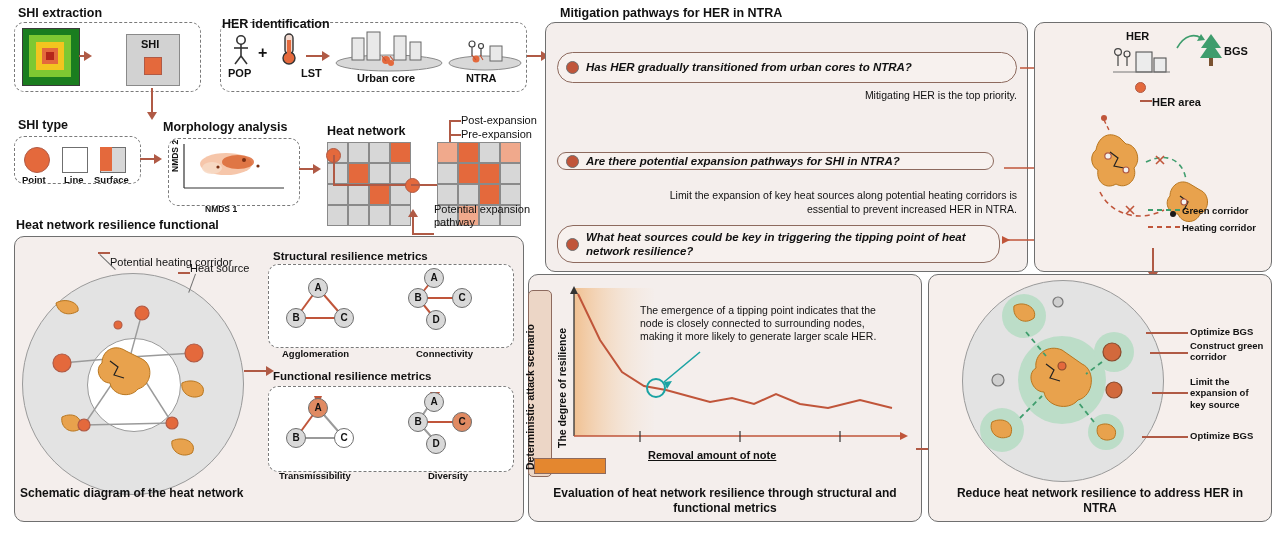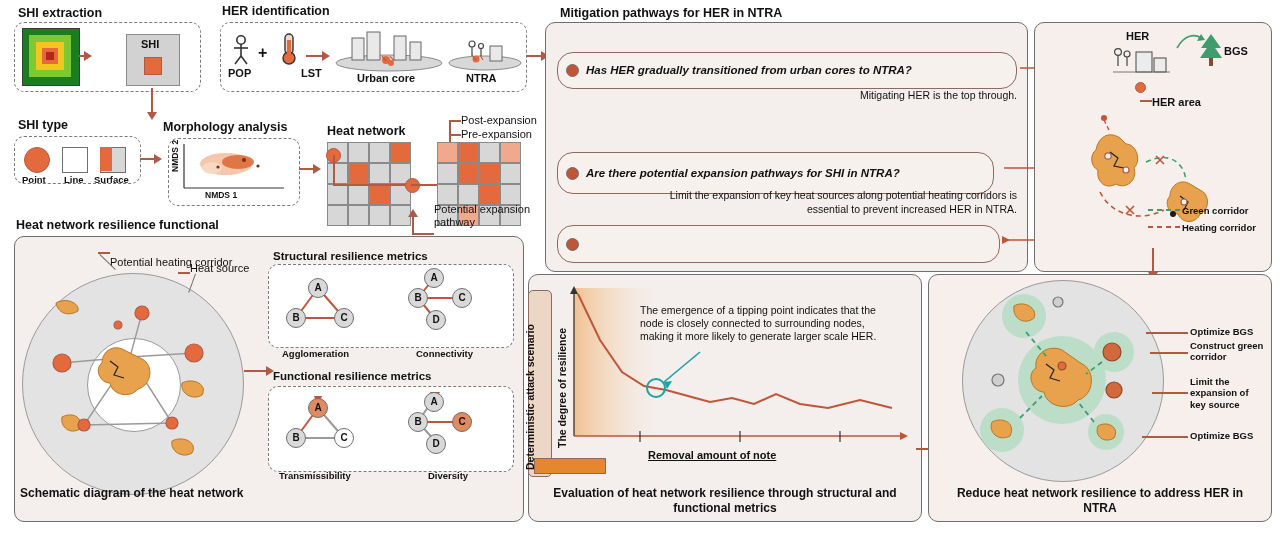--- a/index.html
+++ b/index.html
@@ -97,21 +97,21 @@
 <div class="conn" style="left:79px;top:55px;width:7px;"></div>
 
 <div class="sq" style="left:126px;top:34px;width:52px;height:50px;background:#d2d2d2;border:1px solid #8a8a8a;"></div>
 <div class="lbl b" style="left:141px;top:38px;">SHI</div>
 <div class="sq" style="left:144px;top:57px;width:16px;height:16px;background:#e4693c;border:1px solid #b05a45;"></div>
 
 <div class="connv" style="left:151px;top:88px;height:26px;"></div>
 <div class="arrow-d" style="left:147px;top:112px;"></div>
 
 <div class="panel dashed" style="left:220px;top:22px;width:305px;height:68px;"></div>
-<div class="title" style="left:222px;top:4px;">HER identification</div>
+<div class="title" style="left:222px;top:17px;">HER identification</div>
 
 <svg style="left:230px;top:34px;width:22px;height:32px;">
   <circle cx="11" cy="6" r="4.2" fill="none" stroke="#333" stroke-width="1.6"></circle>
   <line x1="11" y1="10" x2="11" y2="22" stroke="#333" stroke-width="1.6"></line>
   <line x1="4" y1="14" x2="18" y2="14" stroke="#333" stroke-width="1.6"></line>
   <line x1="11" y1="22" x2="5" y2="30" stroke="#333" stroke-width="1.6"></line>
   <line x1="11" y1="22" x2="17" y2="30" stroke="#333" stroke-width="1.6"></line>
 </svg>
 <div class="lbl b" style="left:228px;top:67px;">POP</div>
 <div class="lbl b" style="left:258px;top:44px;font-size:16px;">+</div>
@@ -172,21 +172,21 @@
   <line x1="6" y1="2" x2="6" y2="46" stroke="#333" stroke-width="1.2"></line>
   <line x1="6" y1="46" x2="106" y2="46" stroke="#333" stroke-width="1.2"></line>
   <ellipse cx="48" cy="22" rx="26" ry="11" fill="#f3b38e" opacity="0.75"></ellipse>
   <ellipse cx="60" cy="20" rx="16" ry="7" fill="#d9622c" opacity="0.8"></ellipse>
   <ellipse cx="34" cy="26" rx="10" ry="6" fill="#f7d9c4" opacity="0.9"></ellipse>
   <circle cx="66" cy="18" r="2" fill="#7a2f12"></circle>
   <circle cx="40" cy="25" r="1.6" fill="#7a2f12"></circle>
   <circle cx="80" cy="24" r="1.6" fill="#7a2f12"></circle>
 </svg>
 <div class="lbl b xs" style="left:170px;top:172px;transform:rotate(-90deg);transform-origin:left top;">NMDS 2</div>
-<div class="lbl b xs" style="left:205px;top:190px;">NMDS 1</div>
+<div class="lbl b xs" style="left:205px;top:204px;">NMDS 1</div>
 
 <div class="conn" style="left:299px;top:168px;width:16px;"></div>
 <div class="arrow-r" style="left:313px;top:164px;"></div>
 
 <div class="title" style="left:327px;top:124px;">Heat network</div>
 
 <div class="cell" style="left:327px;top:142px;"></div>
 <div class="cell" style="left:348px;top:142px;"></div>
 <div class="cell" style="left:369px;top:142px;"></div>
 <div class="cell o" style="left:390px;top:142px;"></div>
@@ -235,34 +235,35 @@
 <div class="lbl" style="left:434px;top:203px;width:96px;white-space:normal;line-height:1.2;">
   <span>Potential  expansion pathway</span>
 </div>
 <div class="connv" style="left:412px;top:216px;height:18px;"></div>
 <div class="conn" style="left:412px;top:233px;width:22px;"></div>
 <div class="arrow-u" style="left:408px;top:209px;"></div>
 
 <div class="panel tint" style="left:545px;top:22px;width:481px;height:248px;"></div>
 <div class="title" style="left:560px;top:6px;">Mitigation pathways for HER in NTRA</div>
 
-<div class="qbox" style="left:557px;top:52px;width:460px;height:37px;">
+<div class="qbox" style="left:557px;top:52px;width:460px;height:31px;">
   <span class="dot"></span>
   <span class="qtxt">Has HER gradually transitioned from urban cores to NTRA?</span>
 </div>
-<div class="ansr" style="left:700px;top:89px;width:317px;">Mitigating HER is the top through.</div>
-
-<div class="qbox" style="left:557px;top:152px;width:437px;height:42px;">
+<div class="ansr" style="left:700px;top:89px;width:317px;">Mitigating HER is the top priority.</div>
+
+<div class="qbox" style="left:557px;top:152px;width:437px;height:18px;">
   <span class="dot"></span>
   <span class="qtxt">Are there potential expansion pathways for SHI in NTRA?</span>
 </div>
 <div class="ansr" style="left:660px;top:189px;width:357px;">Limit the expansion of key heat sources along potential heating corridors is essential to prevent increased HER in NTRA.</div>
 
 <div class="qbox" style="left:557px;top:225px;width:443px;height:38px;">
   <span class="dot"></span>
+  <span class="qtxt">What heat sources could be key in triggering the tipping point of heat network resilience?</span>
 </div>
 
 <svg style="left:990px;top:60px;width:80px;height:190px;">
   <path d="M30 8 H68 V180 H12" fill="none" stroke="#c0553a" stroke-width="1.4"></path>
   <path d="M14 108 H56" fill="none" stroke="#c0553a" stroke-width="1.4"></path>
   <polygon points="12,176 20,180 12,184" fill="#c0553a"></polygon>
 </svg>
 
 <div class="panel tint2" style="left:1034px;top:22px;width:236px;height:248px;"></div>
 

